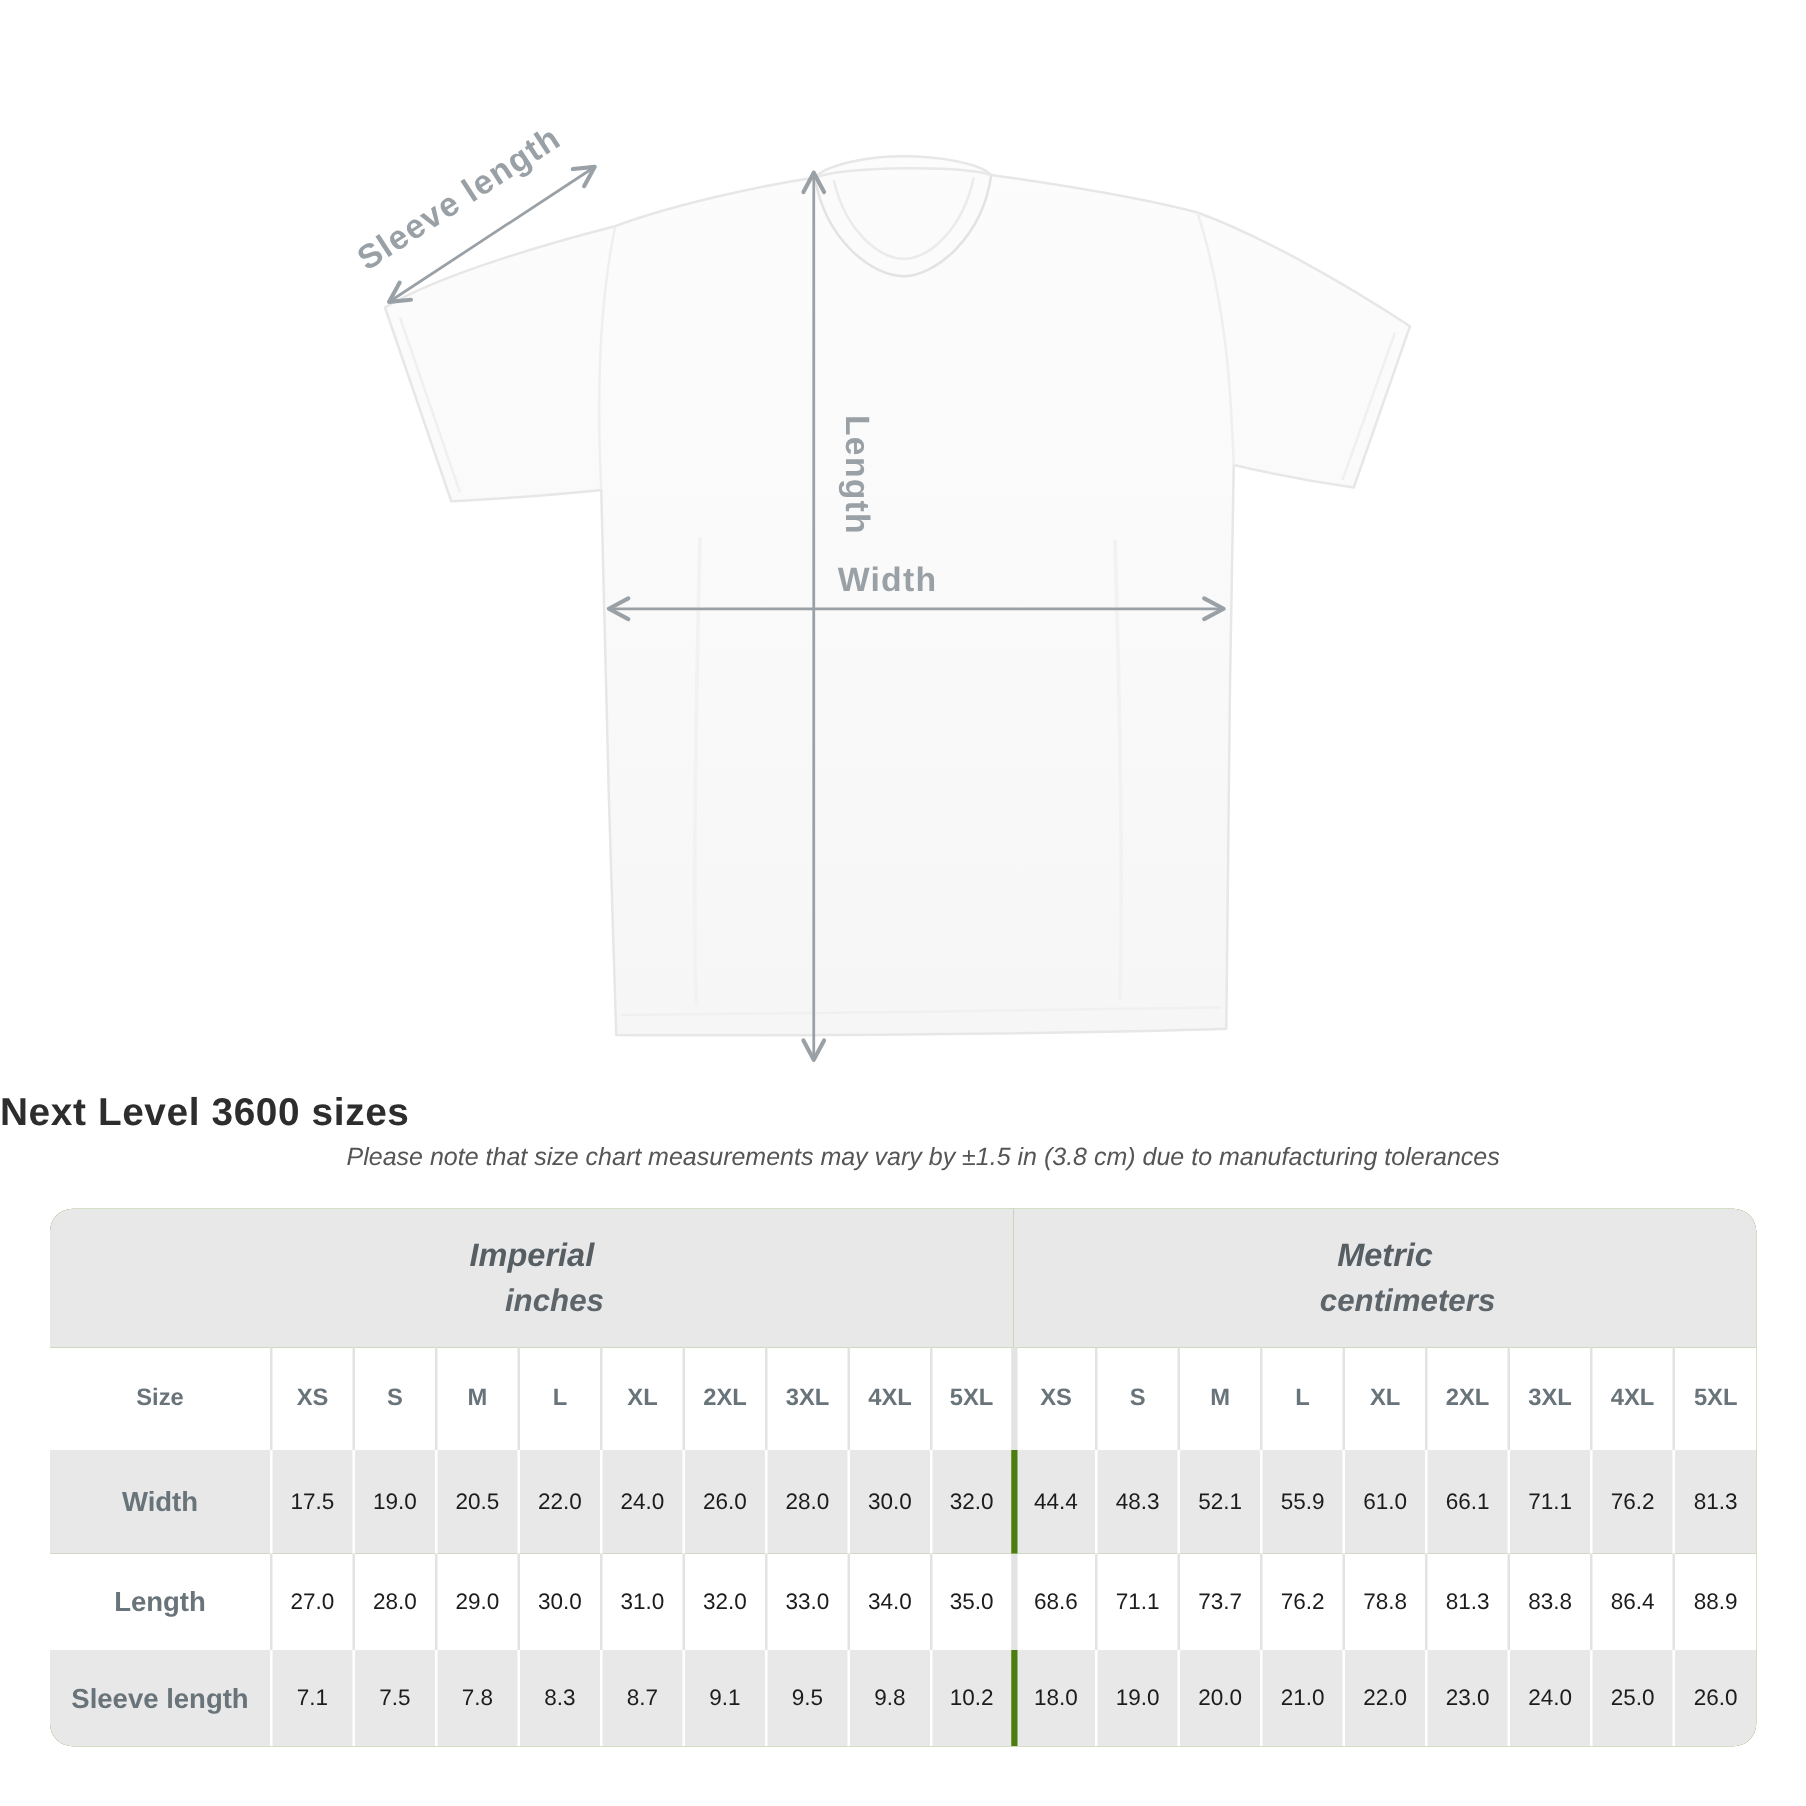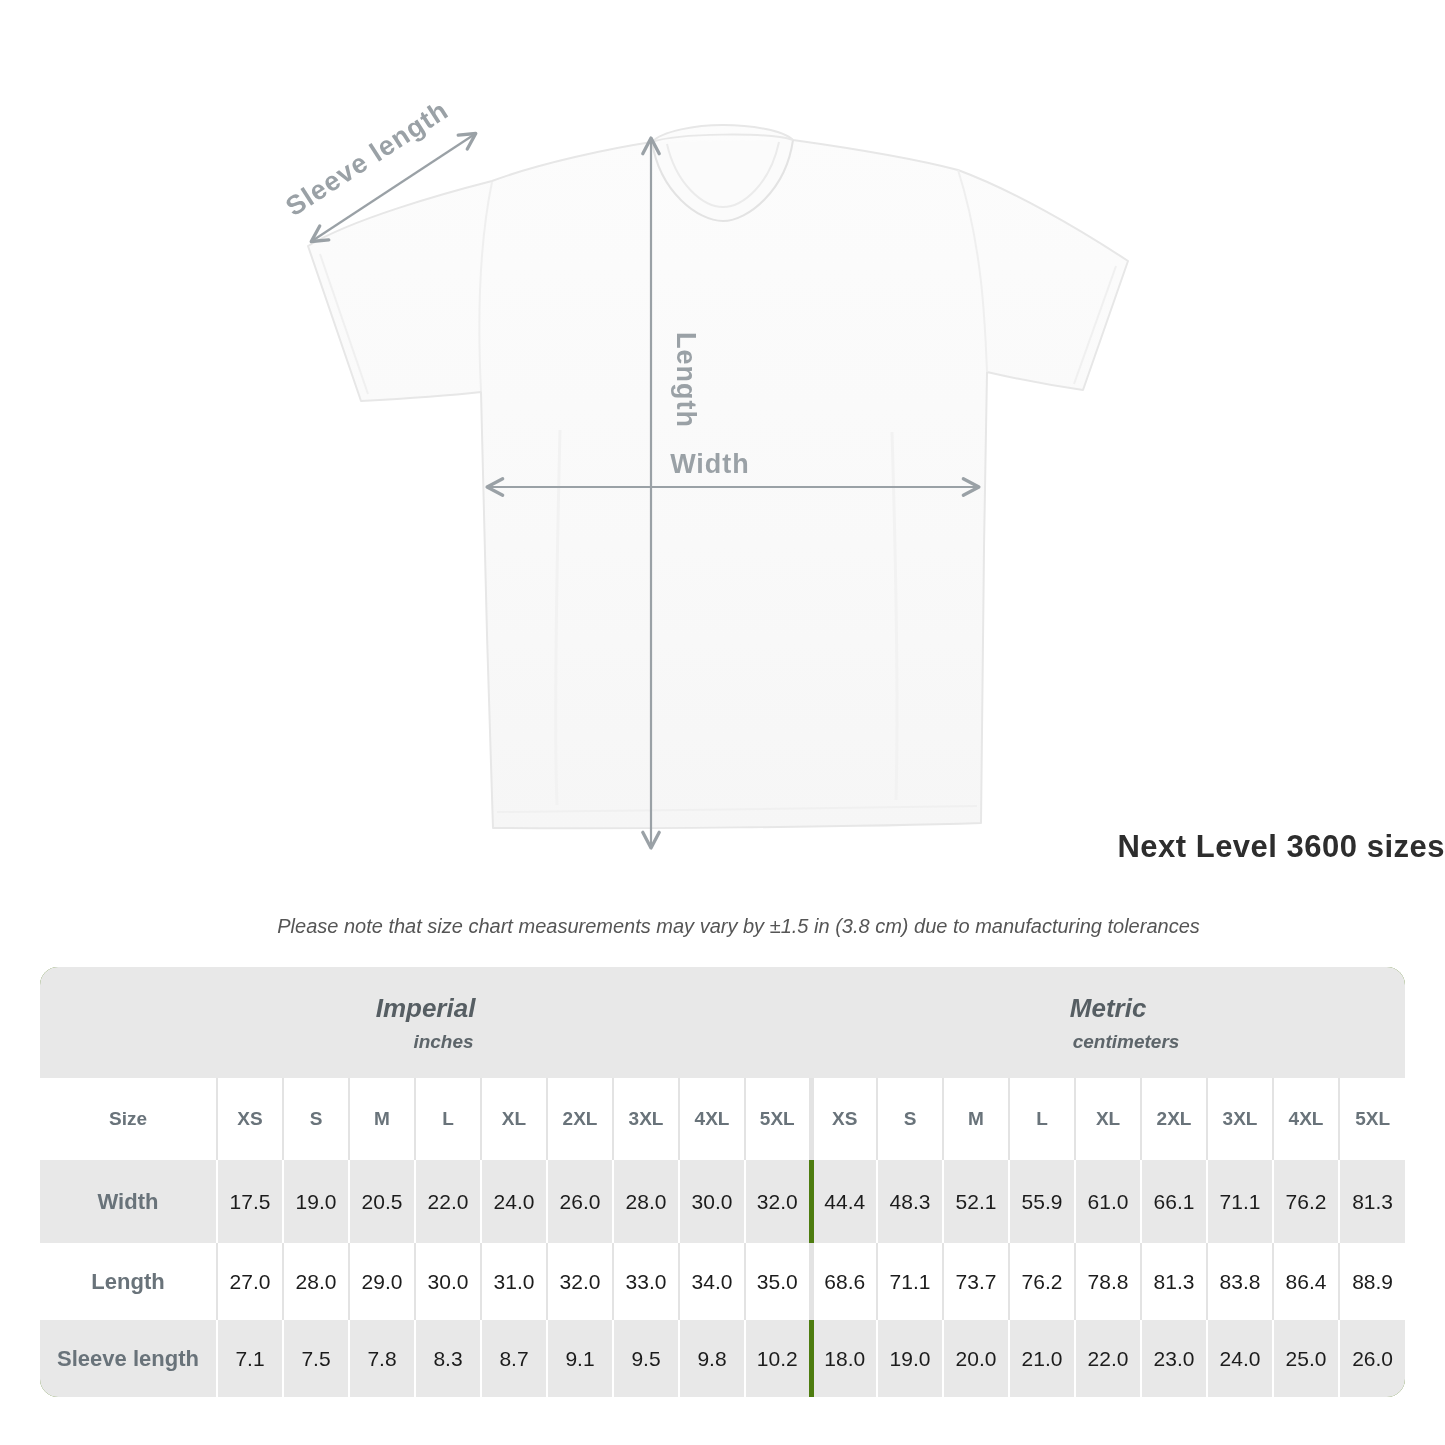--- a/index.html
+++ b/index.html
@@ -11,50 +11,50 @@
   }
   .stage { position:absolute; inset:0; }
 
   
   .diagram { position:absolute; left:0; top:0; width:1445px; height:872px; }
   .diagram svg { display:block; width:100%; height:100%; }
   .dim-label { font-family:"Liberation Sans",sans-serif; font-weight:bold; font-size:27px; fill:#9aa1a6; letter-spacing:1px; }
 
   
   .page-title {
-    position:absolute; left:0; top:829px; width:100%;
-    text-align:right; font-size:31px; font-weight:bold; color:#2d2d2d;
+    position:absolute; left:0; top:872px; width:100%;
+    text-align:left; font-size:31px; font-weight:bold; color:#2d2d2d;
     letter-spacing:0.5px;
   }
   .note {
     position:absolute; left:16px; top:915px; width:100%;
     text-align:center; font-style:italic; font-size:20px; color:#555;
   }
 
   
   .table-wrap {
     position:absolute; left:40px; top:967px; width:1365px; height:430px;
     border-radius:18px; overflow:hidden; background:#4d7c0f;
   }
   table.size-table { border-collapse:collapse; table-layout:fixed; width:1365px; }
   table.size-table col.c-label { width:177px; }
   table.size-table col.c-data  { width:66px; }
   .size-table th, .size-table td { text-align:center; vertical-align:middle; padding:0; }
 
   tr.band { height:111px; background:#e8e8e8; }
   tr.band .unit-name { font-size:26px; font-weight:bold; font-style:italic; color:#565e63; }
-  tr.band .unit-sub  { font-size:19px; font-style:italic; color:#5d656a; margin-top:7px;padding-left:36px; }
+  tr.band .unit-sub  { font-size:25px; font-style:italic; color:#5d656a; margin-top:7px;padding-left:36px; }
 
   tr.sizes { height:82px; background:#fff; }
   tr.sizes th { font-size:19px; font-weight:bold; color:#69737a; }
   tr.sizes th.sep  { border-left:2px solid #e3e3e3; }
   tr.sizes th.msep { border-left:5px solid #e3e3e3; }
 
   tr.datarow th { font-size:22px; font-weight:bold; color:#69737a; }
-  tr.datarow td { font-size:21px; color:#1c1c1c; }
+  tr.datarow td { font-size:18px; color:#1c1c1c; }
   tr.datarow.gray  { background:#e8e8e8; }
   tr.datarow.white { background:#fff; }
   tr.datarow.gray  td.sep  { border-left:2px solid #fff; }
   tr.datarow.gray  td.msep { border-left:5px solid #4d7c0f; }
   tr.datarow.white td.sep  { border-left:2px solid #e3e3e3;margin-left:32px; }
   tr.datarow.white td.msep { border-left:5px solid #e3e3e3; }
   tr.r-width  { height:83px; }
   tr.r-length { height:77px; }
   tr.r-sleeve { height:77px; }
 </style>

